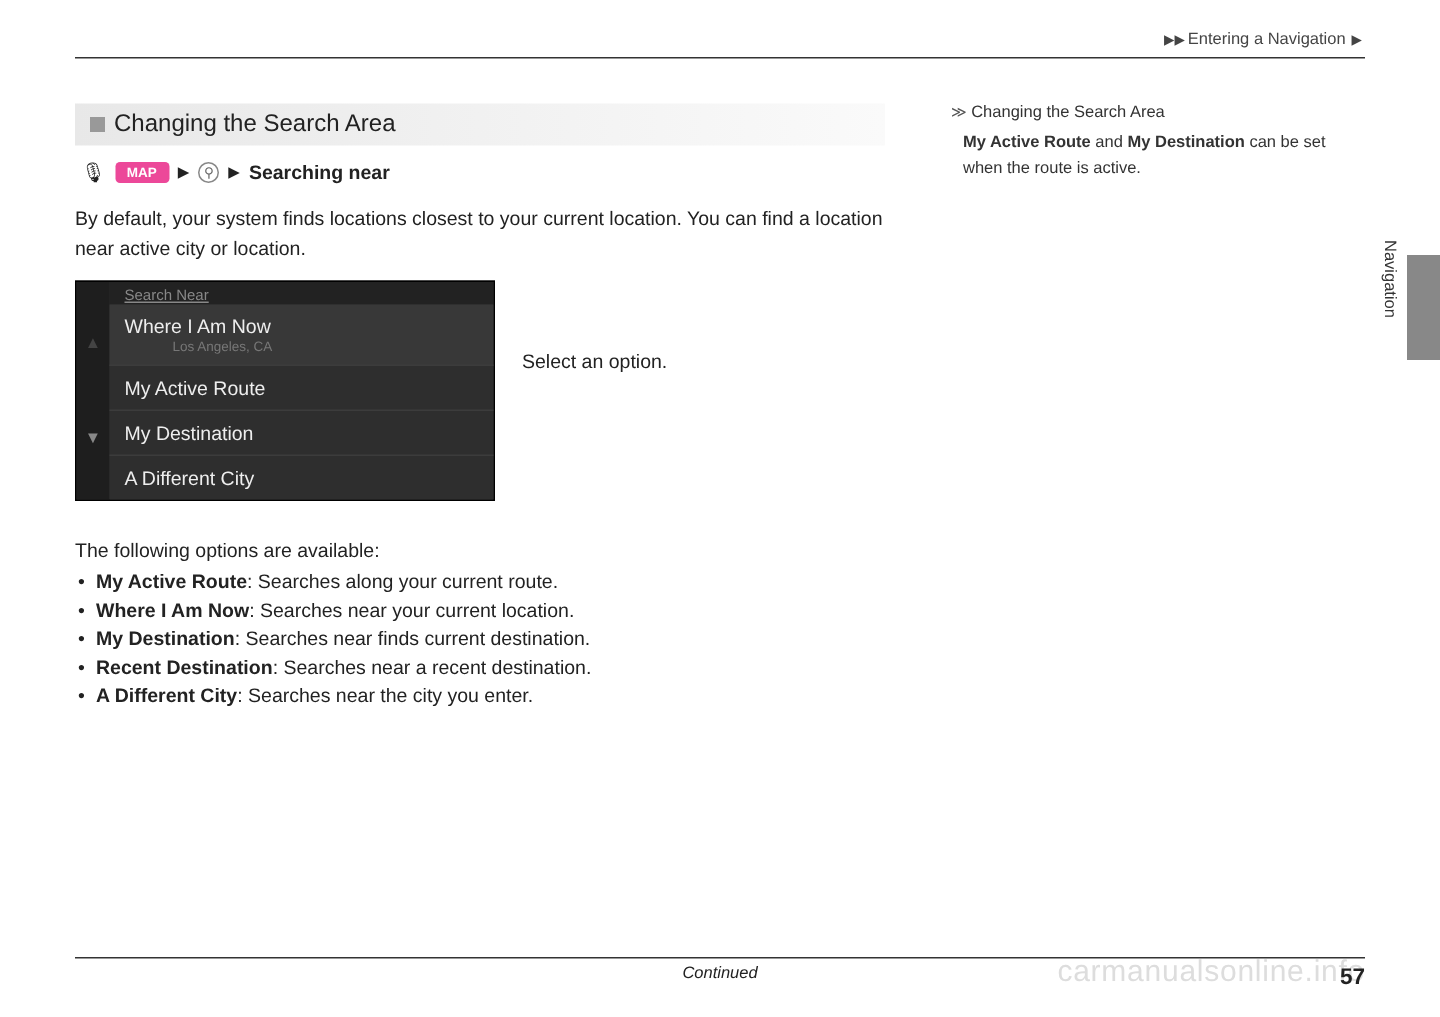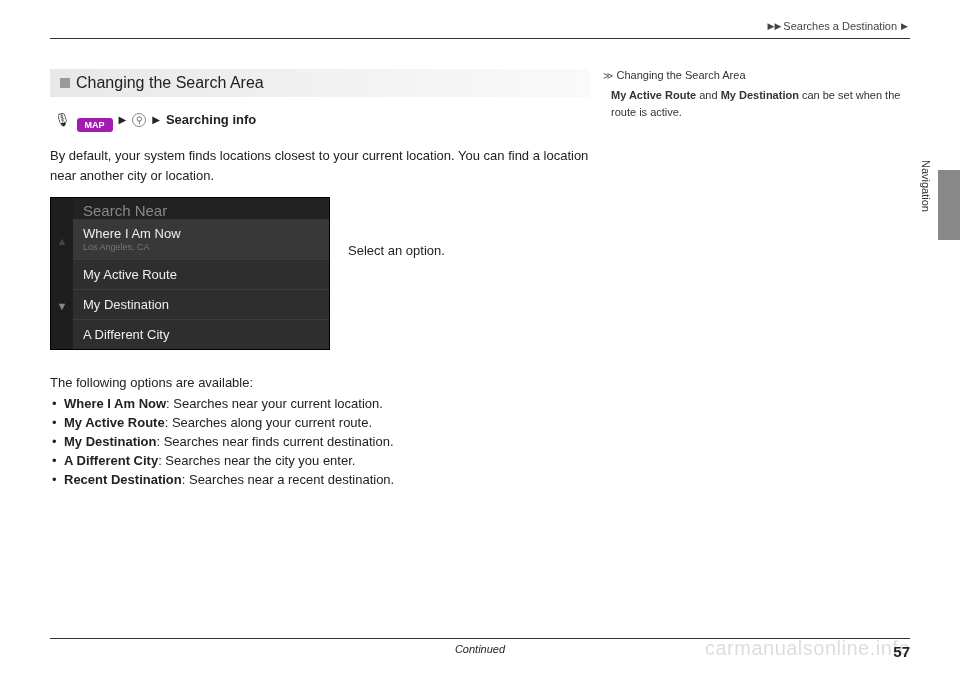--- a/index.html
+++ b/index.html
@@ -22,21 +22,21 @@
       align-items: center;
       font-size: 11px;
       color: #444;
       padding-bottom: 6px;
       border-bottom: 1px solid #333;
       margin-bottom: 30px;
     }
     .header-row .tri { font-size: 9px; margin: 0 2px; }
     .columns {
       display: flex;
-      gap: 13px;
+      gap: 44px;
     }
     .col-main { flex: 0 0 540px; }
     .col-side { flex: 1; font-size: 11px; color: #333; }
     .section-title {
       background: linear-gradient(to right, #e8e8e8, #fafafa);
       padding: 5px 10px;
       font-size: 16px;
       font-weight: 500;
       display: flex;
       align-items: center;
@@ -46,22 +46,22 @@
     .section-title .sq {
       width: 10px; height: 10px; background: #999; display: inline-block;
     }
     .nav-path {
       display: flex; align-items: center; gap: 6px;
       font-size: 13px; font-weight: 500; margin-bottom: 14px;
       padding-left: 4px;
     }
     .nav-path .mic { font-size: 13px; }
     .nav-path .map-btn {
-      background: #a21caf; color: #fff; font-size: 9px; font-weight: 600;
-      padding: 2px 8px; border-radius: 3px; margin-top: 11px;
+      background: #ec4899; color: #fff; font-size: 9px; font-weight: 600;
+      padding: 2px 8px; border-radius: 3px;
     }
     .nav-path .tri { font-size: 10px; }
     .nav-path .circle-q {
       width: 14px; height: 14px; border: 1px solid #888; border-radius: 50%;
       display: inline-flex; align-items: center; justify-content: center;
       font-size: 9px; color: #666;
     }
     .intro { font-size: 13px; line-height: 1.5; margin-bottom: 12px; }
     .screenshot-row { display: flex; gap: 18px; margin-bottom: 10px; }
     .screenshot {
@@ -70,29 +70,30 @@
       display: flex;
     }
     .screenshot .arrow-col {
       width: 22px; display: flex; flex-direction: column;
       align-items: center; justify-content: space-around;
       background: #1e1e1e; color: #888; font-size: 11px;
       padding: 10px 0;
     }
     .screenshot .list-col { flex: 1; }
     .screenshot .hdr {
-      font-size: 15px; color: #888; padding: 4px 10px 0 10px;
+      font-size: 10px; color: #888; padding: 4px 10px 0 10px;
       background: #222;
+      text-decoration: underline;
     }
     .screenshot .item {
       padding: 7px 10px; border-bottom: 1px solid #3c3c3c;
       background: #2e2e2e; font-size: 13px; color: #eee;
     }
     .screenshot .item.first { background: #383838; }
-    .screenshot .sub { font-size: 9px; color: #777; display: block; margin-top: 1px; }
+    .screenshot .sub { font-size: 9px; color: #777; display: block; margin-top: 1px; margin-left: 32px; }
     .instr { font-size: 13px; padding-top: 6px; margin-top: 40px; }
     .follow { font-size: 13px; margin: 25px 0 6px 0; }
     .opts { list-style: none; font-size: 13px; }
     .opts li { margin: 4px 0; padding-left: 14px; position: relative; }
     .opts li::before { content: "•"; position: absolute; left: 2px; }
     .opts b { font-weight: 600; }
     .side-hdr { display: flex; align-items: center; gap: 5px; margin-bottom: 6px; font-size: 11px; }
     .side-hdr .angles { font-size: 10px; letter-spacing: -2px; color: #555; }
     .side-body { font-size: 11px; line-height: 1.5; padding-left: 8px; }
     .side-body b { font-weight: 600; }
@@ -119,41 +120,41 @@
       font-size: 20px; color: #ddd; font-weight: 400;
       letter-spacing: 0.5px; z-index: -1; margin-left: 12px;
     }
   </style>
 </head>
 <body>
 
 <div class="page">
   <div class="header-row">
     <span class="tri">▶▶</span>
-    <span>Searches a Destination</span>
+    <span>Entering a Navigation</span>
     <span class="tri" style="margin-left:4px">▶</span>
   </div>
 
   <div class="columns">
     <div class="col-main">
       <div class="section-title">
         <span class="sq"></span>
         <span>Changing the Search Area</span>
       </div>
 
       <div class="nav-path">
         <span class="mic">🎙</span>
         <span class="map-btn">MAP</span>
         <span class="tri">▶</span>
         <span class="circle-q">⚲</span>
         <span class="tri">▶</span>
-        <b>Searching info</b>
-      </div>
-
-      <p class="intro">By default, your system finds locations closest to your current location. You can find a location near another city or location.</p>
+        <b>Searching near</b>
+      </div>
+
+      <p class="intro">By default, your system finds locations closest to your current location. You can find a location near active city or location.</p>
 
       <div class="screenshot-row">
         <div class="screenshot">
           <div class="arrow-col">
             <span style="color:#444">▲</span>
             <span>▼</span>
           </div>
           <div class="list-col">
             <div class="hdr">Search Near</div>
             <div class="item first">
@@ -163,25 +164,25 @@
             <div class="item"><span>My Active Route</span></div>
             <div class="item"><span>My Destination</span></div>
             <div class="item" style="border-bottom:none"><span>A Different City</span></div>
           </div>
         </div>
         <div class="instr">Select an option.</div>
       </div>
 
       <p class="follow">The following options are available:</p>
       <ul class="opts">
+        <li><b>My Active Route</b><span>: Searches along your current route.</span></li>
         <li><b>Where I Am Now</b><span>: Searches near your current location.</span></li>
-        <li><b>My Active Route</b><span>: Searches along your current route.</span></li>
         <li><b>My Destination</b><span>: Searches near finds current destination.</span></li>
+        <li><b>Recent Destination</b><span>: Searches near a recent destination.</span></li>
         <li><b>A Different City</b><span>: Searches near the city you enter.</span></li>
-        <li><b>Recent Destination</b><span>: Searches near a recent destination.</span></li>
       </ul>
     </div>
 
     <div class="col-side">
       <div class="side-hdr">
         <span class="angles">≫</span>
         <span>Changing the Search Area</span>
       </div>
       <p class="side-body">
         <b>My Active Route</b><span> and </span><b>My Destination</b><span> can be set when the route is active.</span>

